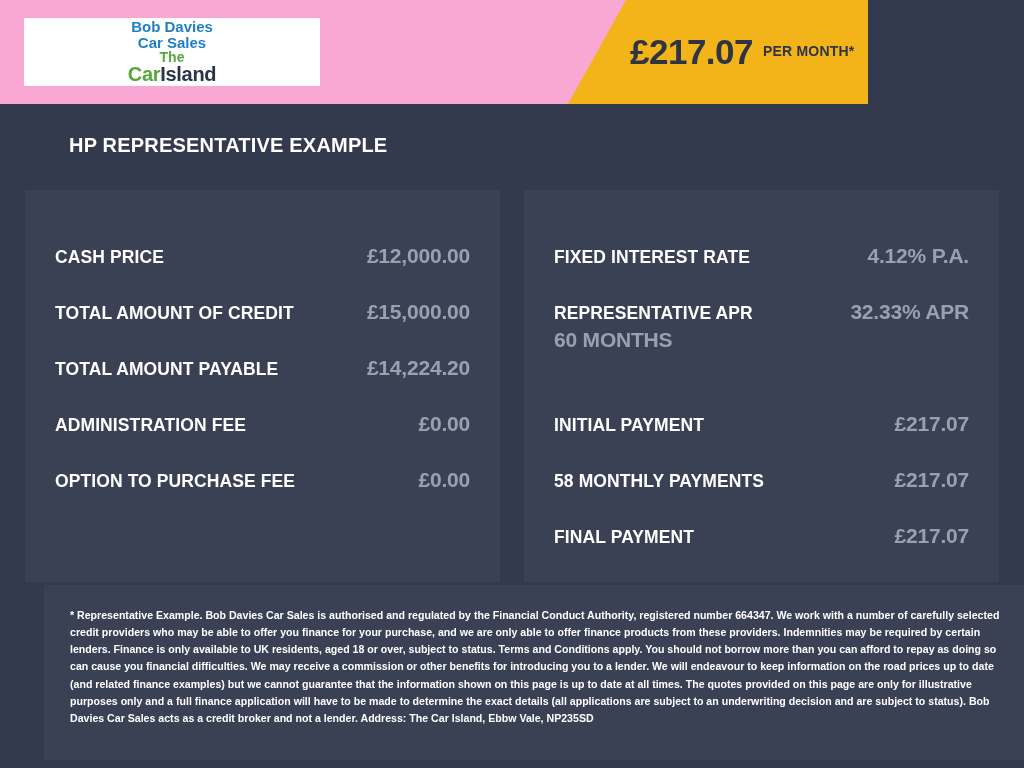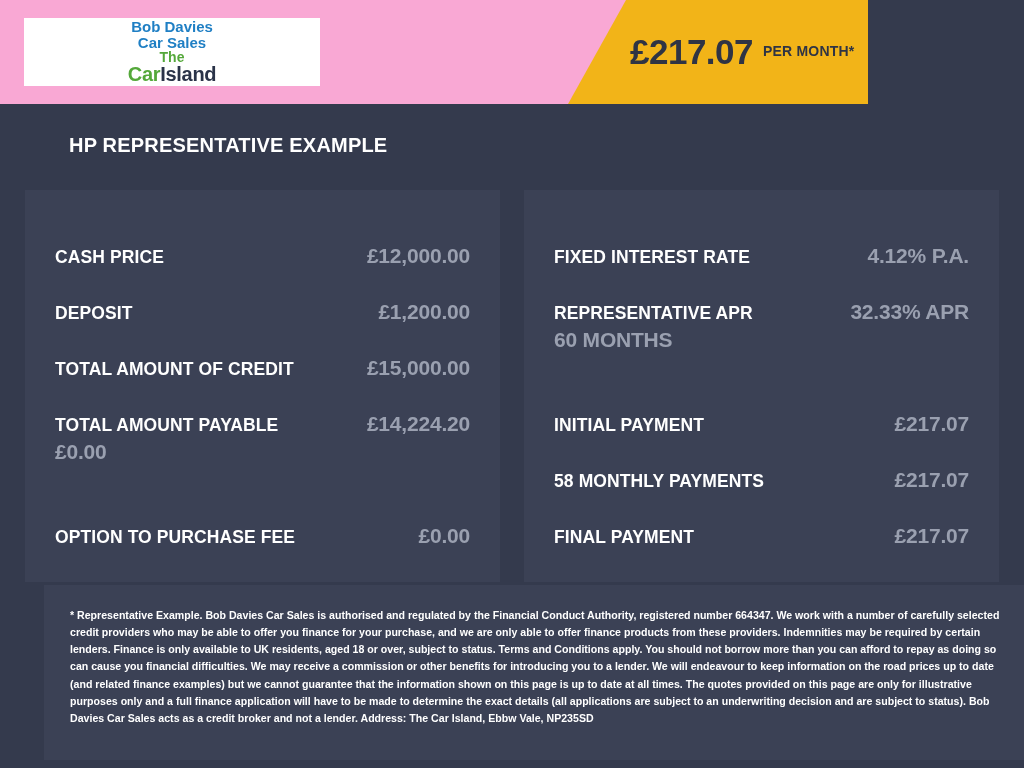--- a/index.html
+++ b/index.html
@@ -186,32 +186,29 @@
   <div class="section-title">HP REPRESENTATIVE EXAMPLE</div>
 
   <div class="panels">
 
     <div class="panel">
       <div class="row">
         <span class="row-label">CASH PRICE</span>
         <span class="row-value">£12,000.00</span>
       </div>
       <div class="row">
-        <span class="row-label">DEPOSIT</span>
-        <span class="row-value">£1,200.00</span>
-      </div>
-      <div class="row">
         <span class="row-label">TOTAL AMOUNT OF CREDIT</span>
         <span class="row-value">£15,000.00</span>
       </div>
       <div class="row">
         <span class="row-label">TOTAL AMOUNT PAYABLE</span>
         <span class="row-value">£14,224.20</span>
       </div>
       <div class="row">
+        <span class="row-label">ADMINISTRATION FEE</span>
         <span class="row-value">£0.00</span>
       </div>
       <div class="row">
         <span class="row-label">OPTION TO PURCHASE FEE</span>
         <span class="row-value">£0.00</span>
       </div>
     </div>
 
     <div class="panel">
       <div class="row">

